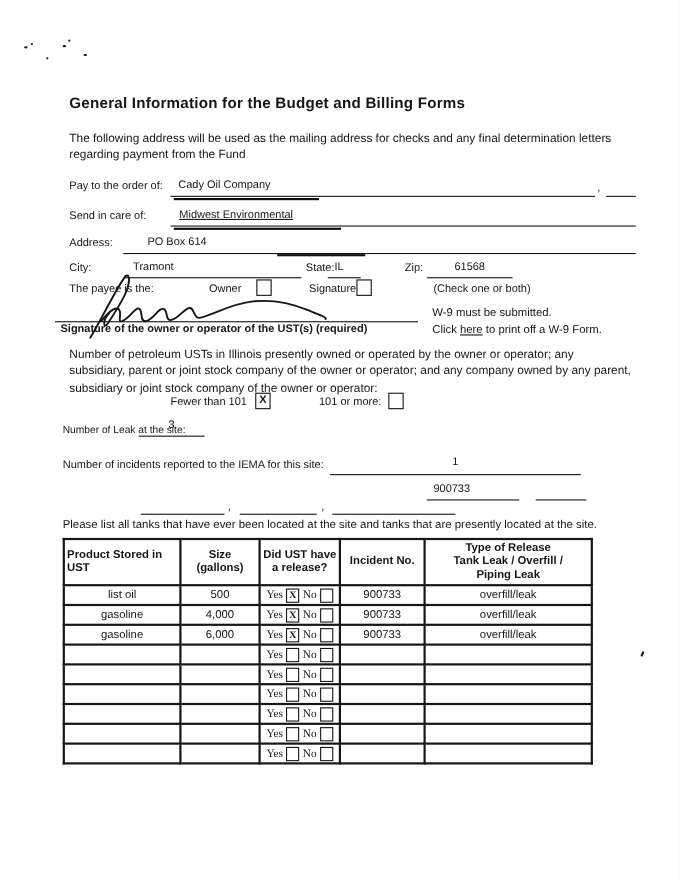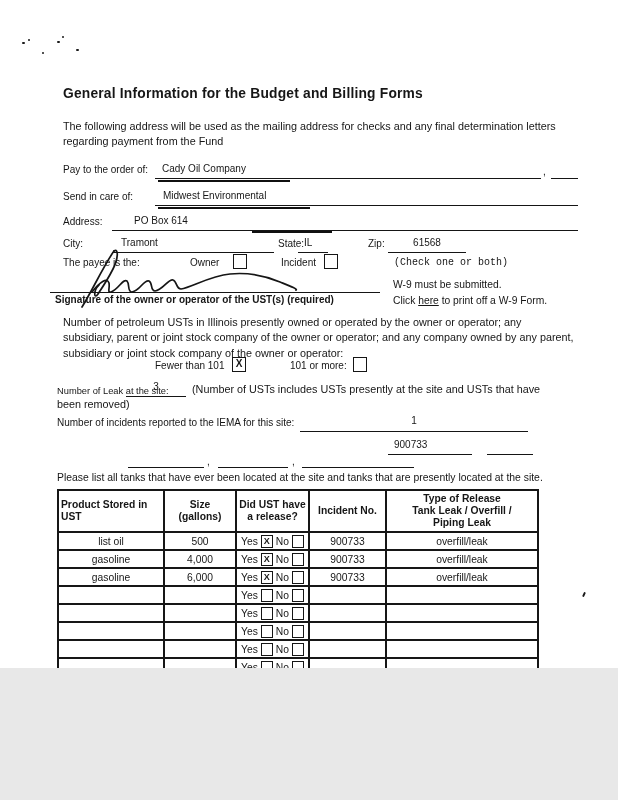--- a/index.html
+++ b/index.html
@@ -1,17 +1,17 @@
 <!DOCTYPE html>
 <html><head>
 <meta charset="utf-8">
 <style>
   html,body{margin:0;padding:0;background:#e8e8e8;}
   .page{
-    position:relative;width:618px;height:668px;background:#ffffff;overflow:hidden;
+    position:relative;width:618px;height:800px;background:#ffffff;overflow:hidden;
     font-family:"Liberation Sans","DejaVu Sans",sans-serif;color:#161616;
     margin:0 auto;
   }
   .abs{position:absolute;}
   .lbl{font-size:10px;white-space:nowrap;}
   .sm{font-size:9.3px;white-space:nowrap;}
   .b{font-weight:bold;}
   .title{font-size:13.8px;font-weight:bold;letter-spacing:.2px;white-space:nowrap;}
   .para{font-size:10.8px;line-height:1.42;}
   .ul{border-bottom:1.5px solid #151515;height:14px;}
@@ -28,21 +28,21 @@
     position:absolute;left:57px;top:489px;width:480px;
     border-collapse:collapse;table-layout:fixed;
   }
   .tanks th,.tanks td{
     border:2px solid #161616;font-size:10.3px;text-align:center;
     padding:0;overflow:hidden;
   }
   .tanks th{font-weight:bold;white-space:pre-line;line-height:1.18;padding:2px 1px;}
   .tanks td{height:16px;}
   .tanks th.h-prod{text-align:left;padding-left:2px;}
-  .rel{display:flex;align-items:center;justify-content:center;gap:3px;}
+  .rel{display:flex;align-items:center;justify-content:center;gap:3px;font-family:Liberation Serif, serif;}
   .rel .yl,.rel .nl{font-size:10.3px;}
   .link{text-decoration:underline;cursor:pointer;}
   .note-indent{font-size:10.8px;line-height:1.36;text-indent:135px;}
   svg.sig{overflow:visible;}
 </style>
 </head>
 <body>
 
 <div class="page">
 
@@ -61,43 +61,43 @@
   <div class="abs lbl" style="left:63px;top:164px;">Pay to the order of:</div>
   <div class="abs ul" style="left:155px;top:164px;width:386px;"></div>
   <div class="abs ul-thick" style="left:158px;top:165.5px;width:132px;"></div>
   <div class="abs lbl" style="left:162px;top:163px;">Cady Oil Company</div>
   <div class="abs lbl" style="left:543px;top:166px;">,</div>
   <div class="abs ul" style="left:551px;top:164px;width:27px;"></div>
 
   <div class="abs lbl" style="left:63px;top:191px;">Send in care of:</div>
   <div class="abs ul" style="left:155px;top:191px;width:423px;"></div>
   <div class="abs ul-thick" style="left:158px;top:192.5px;width:152px;"></div>
-  <div class="abs lbl" style="left:163px;top:190px;">Midwest Environmental</div>
+  <div class="abs lbl" style="left:163px;top:190px;text-decoration:underline;">Midwest Environmental</div>
 
   <div class="abs lbl" style="left:63px;top:216px;">Address:</div>
   <div class="abs ul" style="left:112px;top:216px;width:466px;"></div>
   <div class="abs ul-thick" style="left:252px;top:216.5px;width:80px;"></div>
   <div class="abs lbl" style="left:122px;top:215px;padding-left:12px;">PO Box 614</div>
 
   <div class="abs lbl" style="left:63px;top:238px;">City:</div>
   <div class="abs ul" style="left:112px;top:238px;width:162px;"></div>
   <div class="abs lbl" style="left:121px;top:237px;">Tramont</div>
   <div class="abs lbl" style="left:278px;top:238px;">State:</div>
   <div class="abs ul" style="left:298px;top:238px;width:30px;"></div>
   <div class="abs lbl" style="left:304px;top:237px;">IL</div>
   <div class="abs lbl" style="left:368px;top:238px;">Zip:</div>
   <div class="abs ul" style="left:388px;top:238px;width:78px;"></div>
   <div class="abs lbl ctr" style="left:388px;top:237px;width:78px;">61568</div>
 
   <div class="abs lbl" style="left:63px;top:257px;">The payee is the:</div>
   <div class="abs lbl" style="left:190px;top:257px;">Owner</div>
   <span class="abs cb" style="left:233px;top:254px;"></span>
-  <div class="abs lbl" style="left:281px;top:257px;">Incident</div>
+  <div class="abs lbl" style="left:281px;top:257px;">Signature</div>
   <span class="abs cb" style="left:324px;top:254px;"></span>
-  <div class="abs lbl" style="left:394px;top:257px;font-family:Liberation Mono, monospace;">(Check one or both)</div>
+  <div class="abs lbl" style="left:394px;top:257px;">(Check one or both)</div>
 
   <svg class="abs sig" style="left:78px;top:247px;" width="252" height="62" viewBox="0 0 252 62">
     <g fill="none" stroke="#161616" stroke-width="1.7" stroke-linecap="round">
       <path d="M4,60 C14,44 26,18 36,4"></path>
       <path d="M36,4 C41,1 40,12 35,22 C30,32 24,41 20,47 C16,53 15,44 21,38"></path>
       <path d="M14,45 C22,35 29,30 31,36 C32,41 29,46 33,45 C41,42 45,31 49,34 C52,37 49,45 54,45 C62,44 66,32 71,34 C75,36 72,44 77,44 C85,43 90,32 95,33 C99,34 98,42 103,42 C114,40 132,29 152,27 C172,25 190,30 202,35 C212,39 220,42 218,43"></path>
     </g>
   </svg>
 
   <div class="abs ul" style="left:50px;top:278px;width:330px;"></div>
@@ -109,21 +109,20 @@
   <div class="abs para" style="left:63px;top:315px;width:512px;">Number of petroleum USTs in Illinois presently owned or operated by the owner or operator; any subsidiary, parent or joint stock company of the owner or operator; and any company owned by any parent, subsidiary or joint stock company of the owner or operator:</div>
 
   <div class="abs lbl" style="left:155px;top:360px;">Fewer than 101</div>
   <span class="abs cb" style="left:232px;top:357px;"><span>X</span></span>
   <div class="abs lbl" style="left:290px;top:360px;">101 or more:</div>
   <span class="abs cb" style="left:353px;top:357px;"></span>
 
   <div class="abs sm" style="left:57px;top:386px;">Number of Leak at the site:</div>
   <div class="abs ul" style="left:126px;top:382px;width:60px;"></div>
   <div class="abs lbl ctr" style="left:126px;top:381px;width:60px;">3</div>
-  <div class="abs note-indent" style="left:57px;top:382px;width:492px;">(Number of USTs includes USTs presently at the site and USTs that have been removed)</div>
 
   <div class="abs lbl" style="left:57px;top:417px;">Number of incidents reported to the IEMA for this site:</div>
   <div class="abs ul" style="left:300px;top:417px;width:228px;"></div>
   <div class="abs lbl ctr" style="left:300px;top:415px;width:228px;">1</div>
 
   <div class="abs ul" style="left:388px;top:440px;width:84px;"></div>
   <div class="abs lbl" style="left:394px;top:439px;">900733</div>
   <div class="abs ul" style="left:487px;top:440px;width:46px;"></div>
 
   <div class="abs ul" style="left:128px;top:453px;width:76px;"></div>

